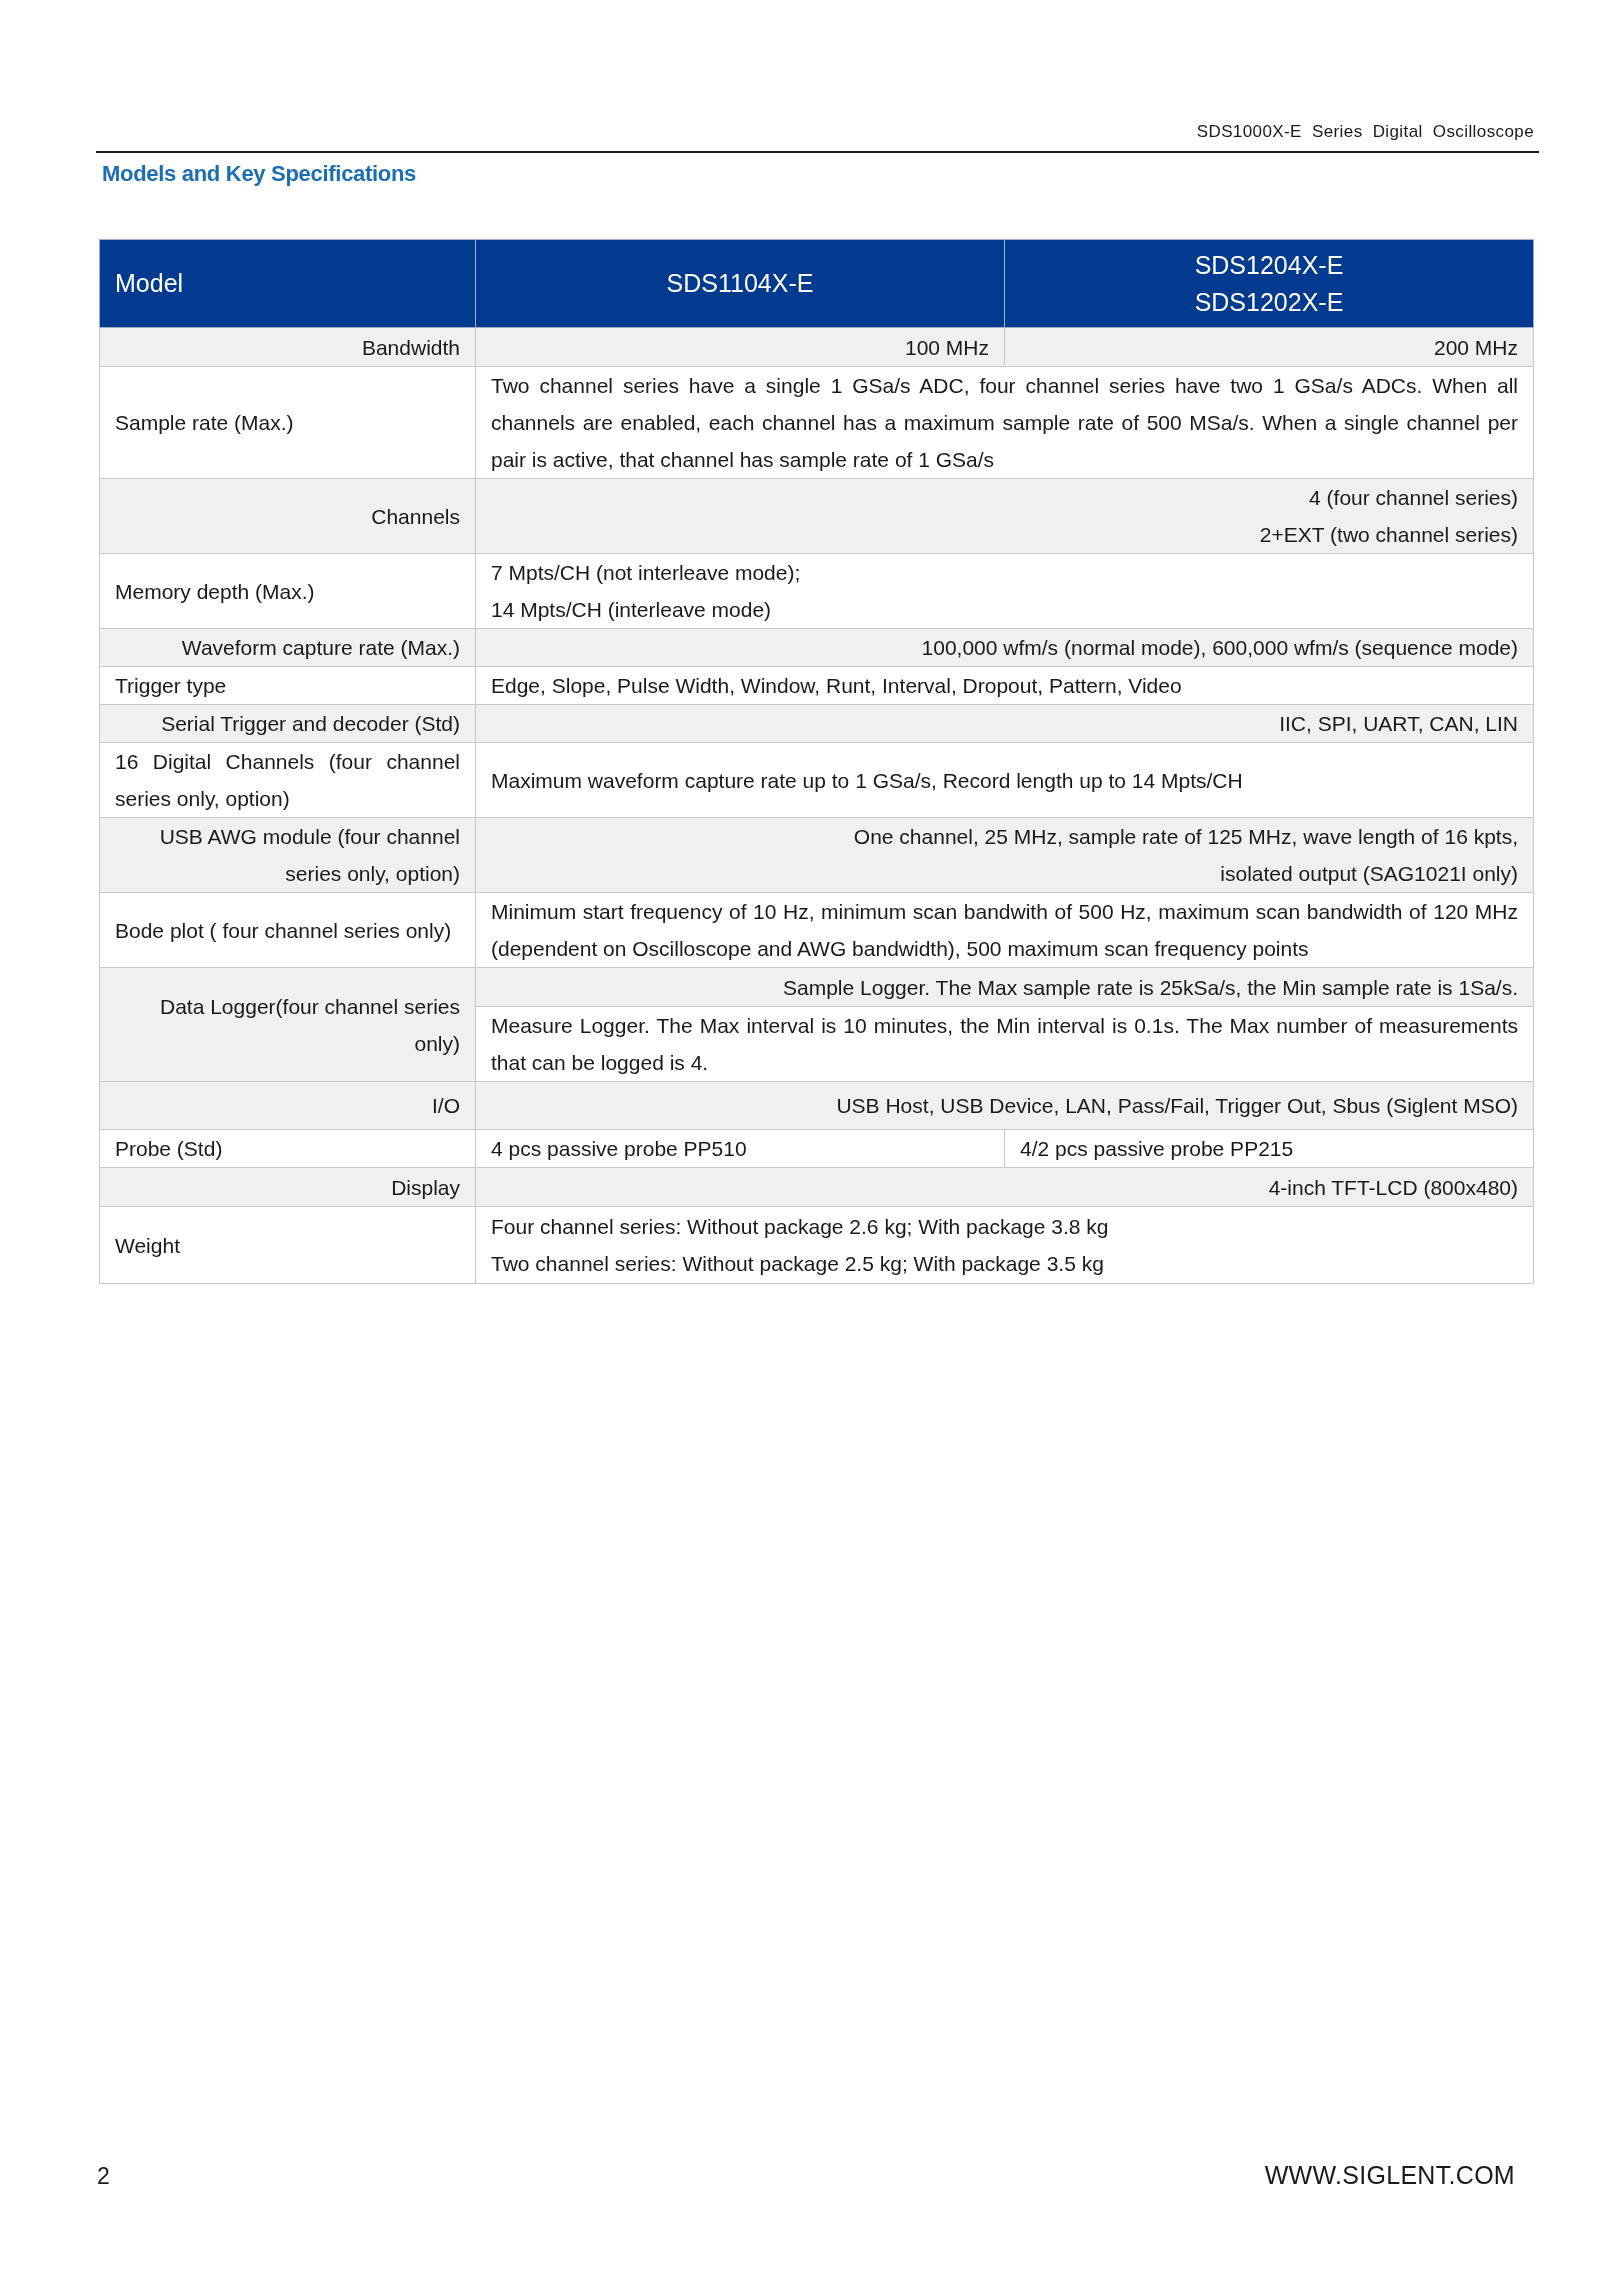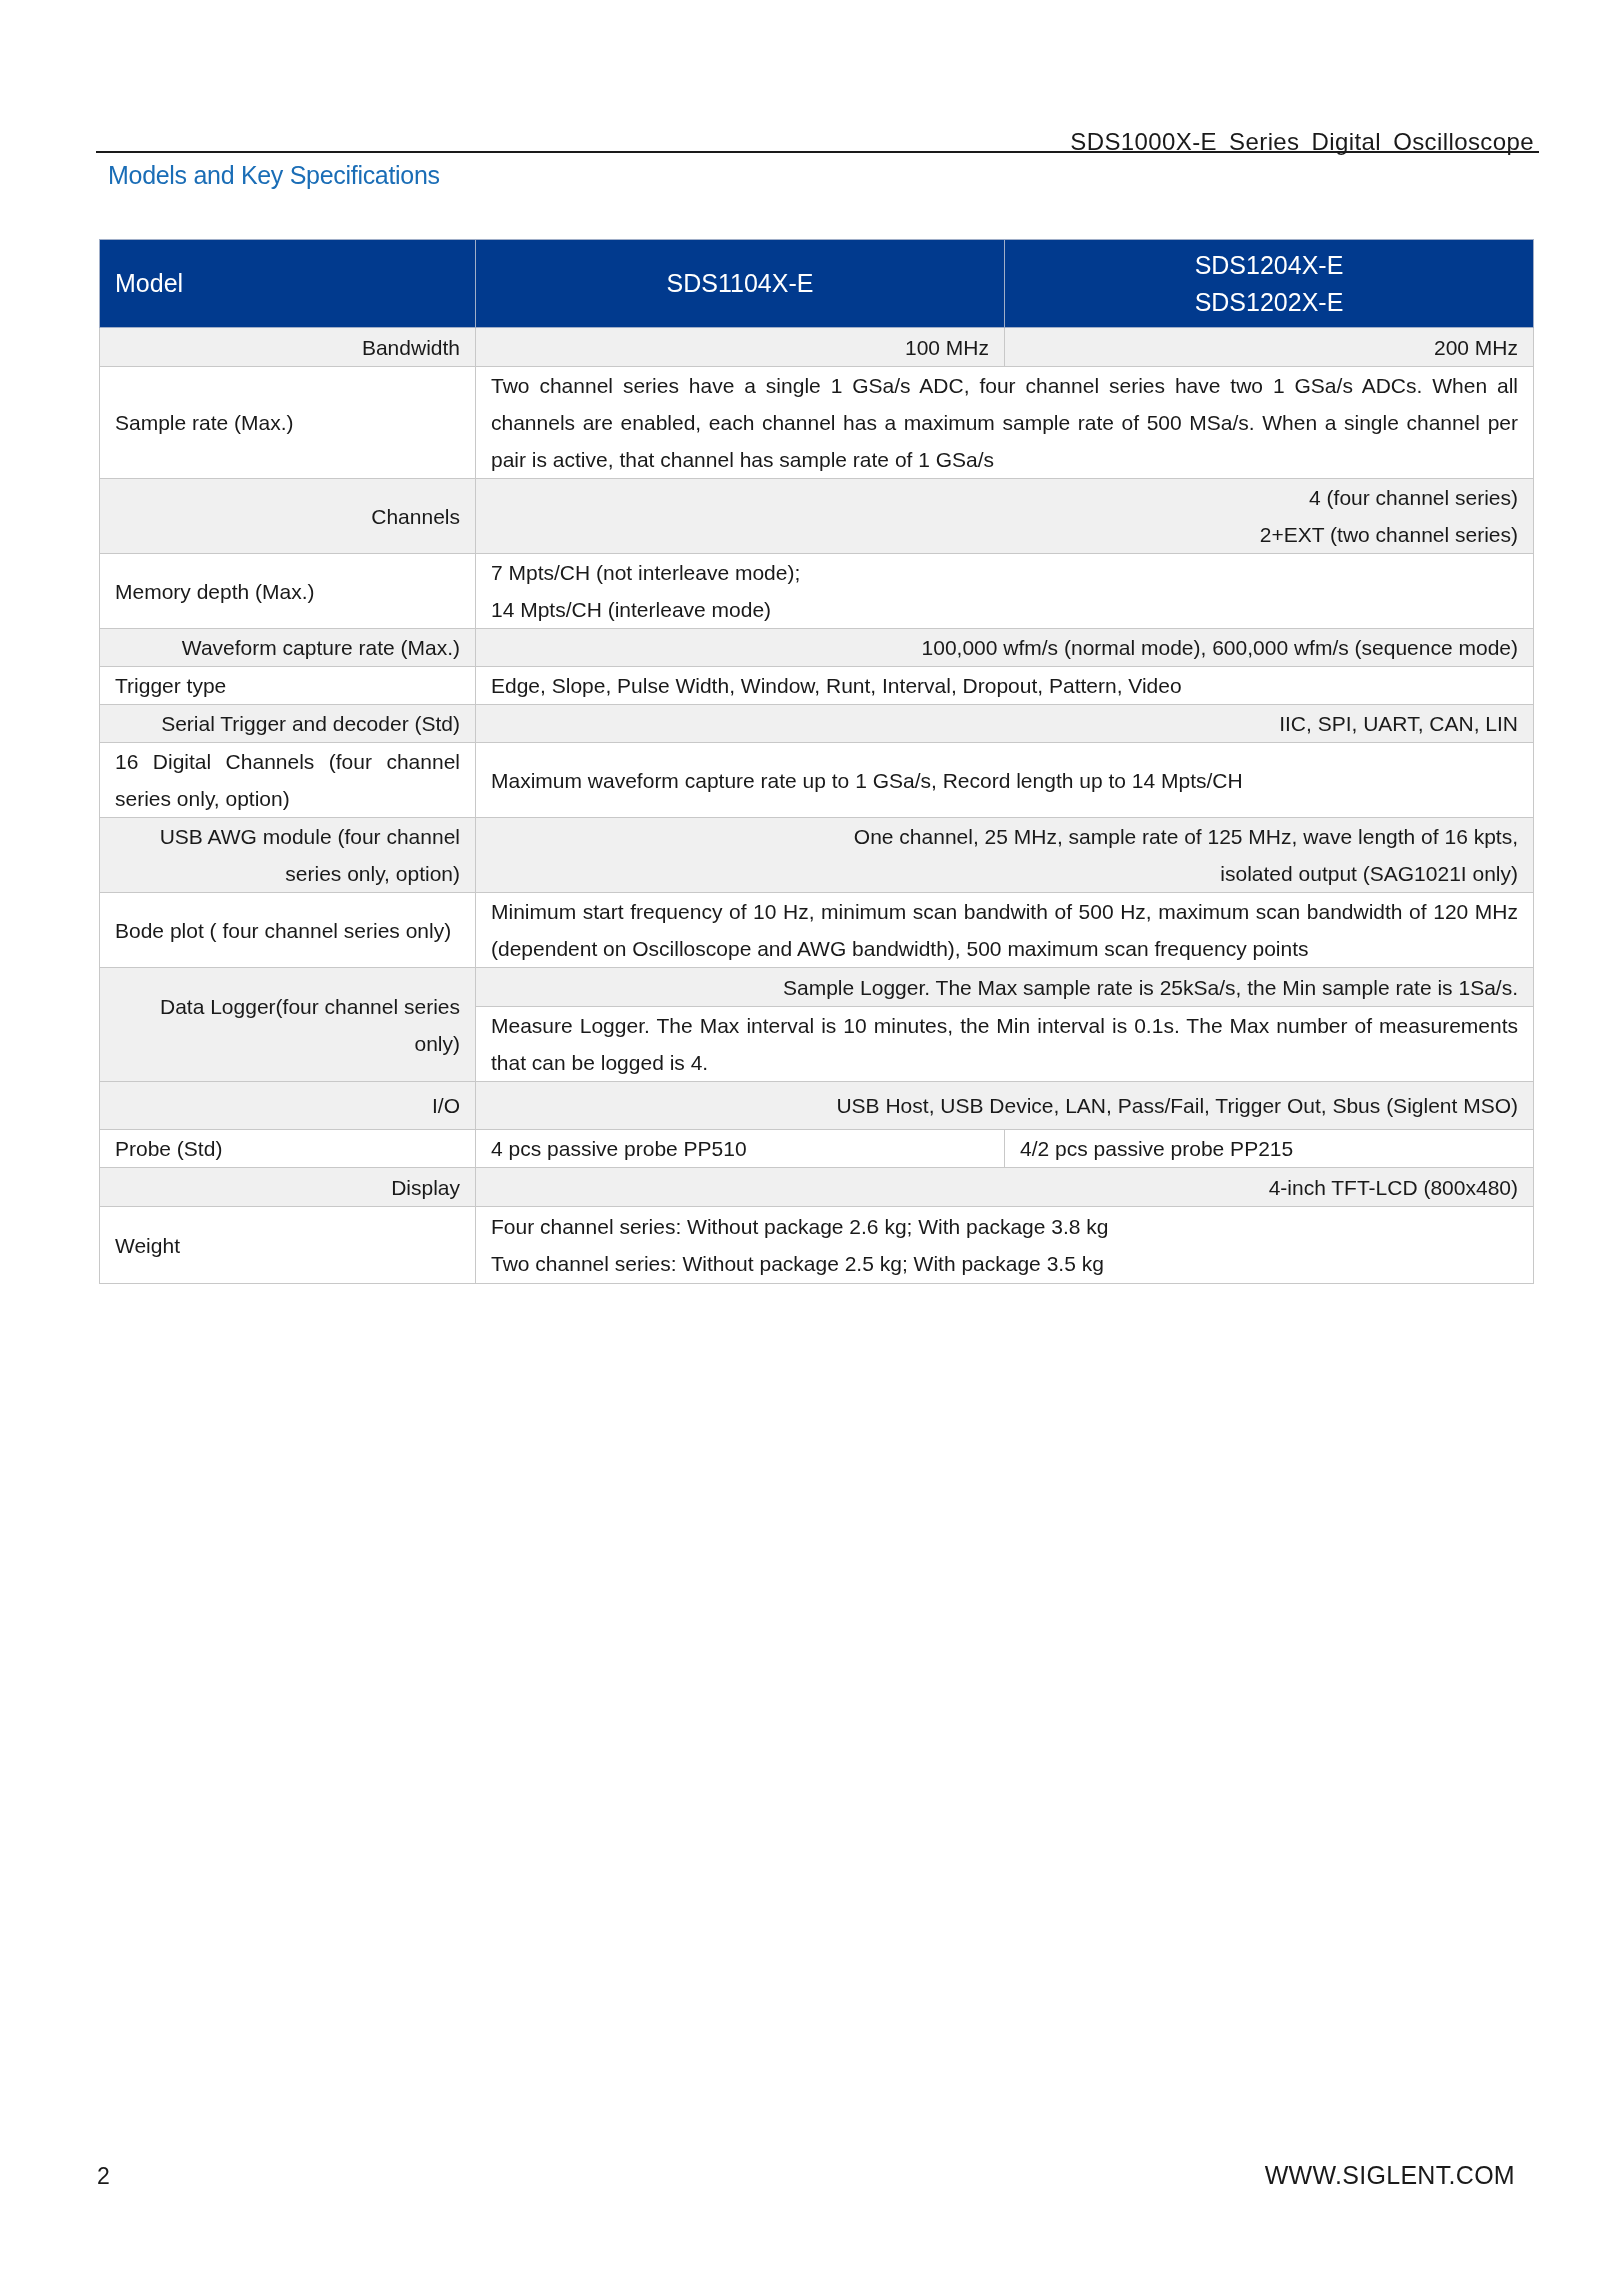--- a/index.html
+++ b/index.html
@@ -1,19 +1,19 @@
 <!DOCTYPE html>
 <html style="font-size:13.5px"><head>
 <meta charset="utf-8">
 <style>
   html, body { margin:0; padding:0; background:#ffffff; }
   body { width:1623px; height:2295px; position:relative; font-family:"Liberation Sans", "DejaVu Sans", sans-serif; color:#1a1a1a; }
   .doc-header { position:absolute; left:96px; top:114px; width:1443px; height:37px; border-bottom:2.5px solid #1a1a1a; }
-  .doc-header-text { position:absolute; right:5px; top:14px; font-size:24px; letter-spacing:0.4px; word-spacing:5px; color:#1a1a1a; }
-  .page-title { position:absolute; left:108px; top:161px; font-size:25px; color:#1a6db6; font-weight:normal; margin:0; letter-spacing:-0.3px; }
+  .doc-header-text { position:absolute; right:5px; top:8px; font-size:17px; letter-spacing:0.4px; word-spacing:5px; color:#1a1a1a; }
+  .page-title { position:absolute; left:102px; top:161px; font-size:22px; color:#1a6db6; font-weight:bold; margin:0; letter-spacing:-0.3px; }
   table.spec { position:absolute; left:99px; top:239px; width:1435px; border-collapse:collapse; table-layout:fixed; font-size:21px;padding-left:31px; }
   table.spec td, table.spec th { border:1.7px solid #c8c8c8; padding:0 15px; vertical-align:middle; line-height:37px; }
   table.spec th { background:#013a8e; color:#ffffff; font-weight:normal; font-size:25px; border-color:#a0aec8; }
   th.model-label { text-align:left; }
   th.model-col { text-align:center; line-height:44px; }
   tr.gray td { background:#f0f0f0;text-align:right; }
   tr.white td { background:#ffffff; }
   td.justify { text-align:justify; text-align-last:left; }
   td.label-justify { text-align:justify; }
   .line { display:block; }

